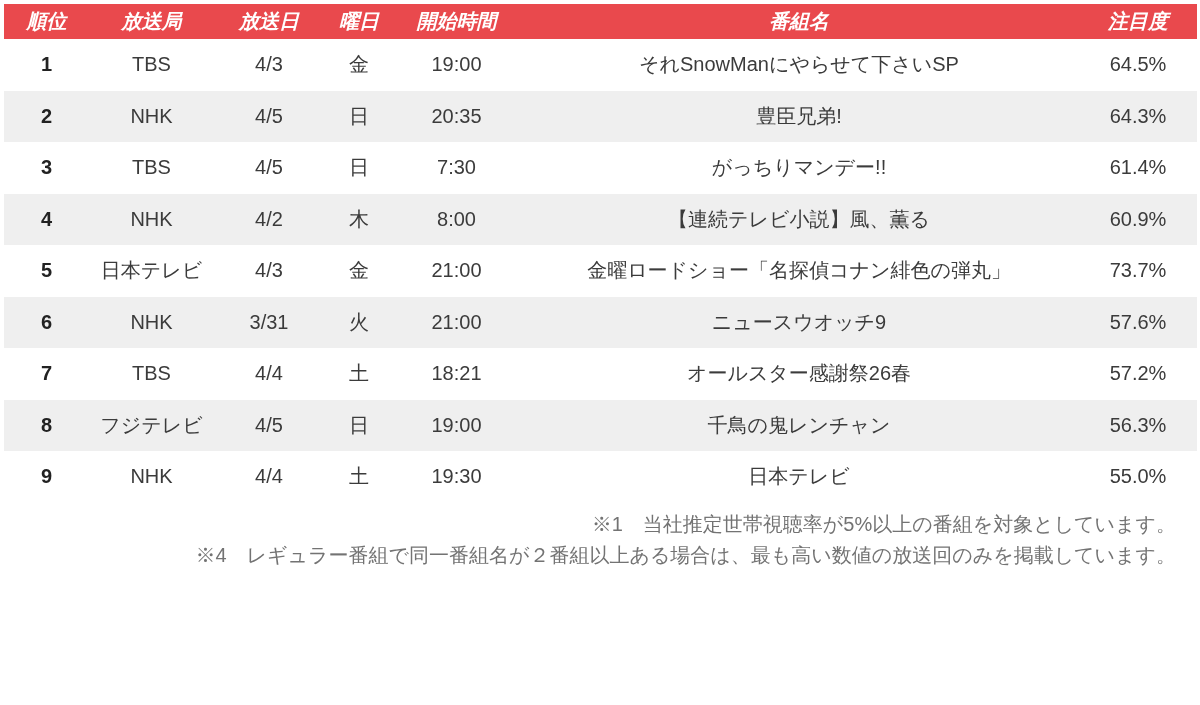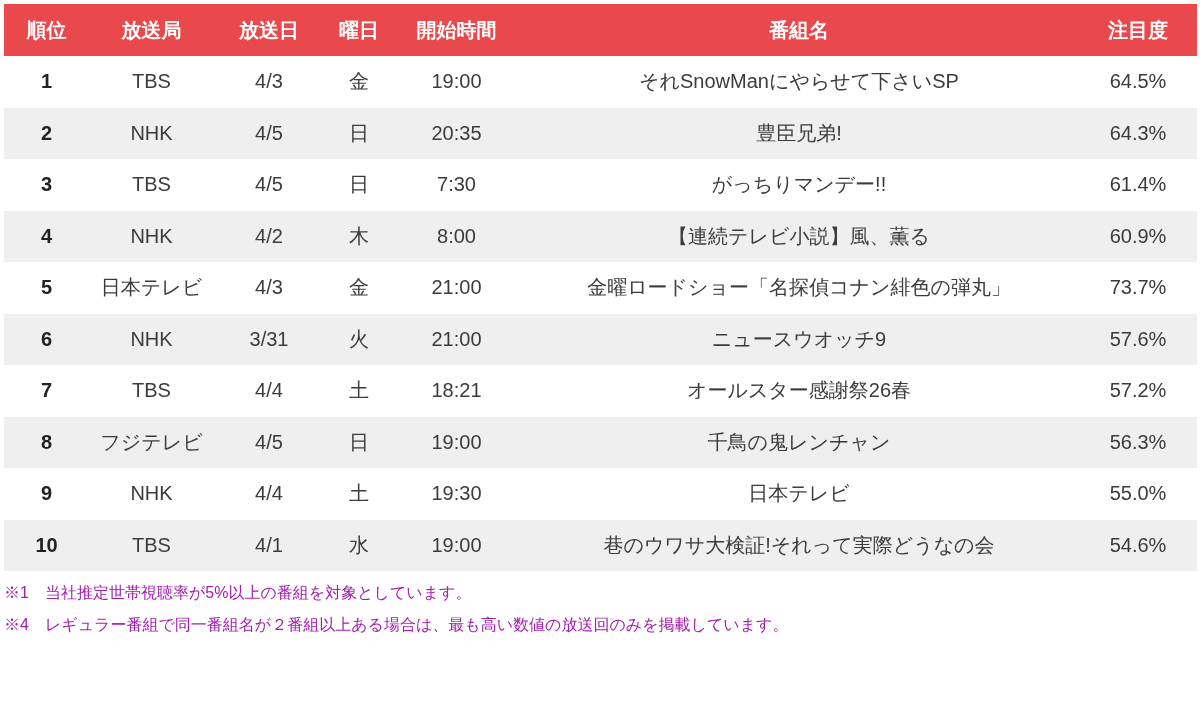--- a/index.html
+++ b/index.html
@@ -17,46 +17,48 @@
   table.ranking {
     width: 1193px;
     border-collapse: collapse;
     table-layout: fixed;
   }
   table.ranking thead th {
     background: #E9494D;
     color: #ffffff;
     font-weight: bold;
     font-size: 20px;
-    height: 52px;
+    height: 35px;
     text-align: center;
     vertical-align: middle;
     padding: 0;
+    font-style: italic;
   }
   table.ranking tbody td {
     font-size: 20px;
     color: #3b3b3b;
     height: 51.5px;
     text-align: center;
     vertical-align: middle;
     padding: 0;
     overflow: hidden;
     white-space: nowrap;
   }
   table.ranking tbody tr { background: #ffffff; }
   table.ranking tbody tr:nth-child(even) { background: #EFEFEF; }
   table.ranking tbody td.rank {
     font-weight: bold;
     color: #222222;
   }
   .footnotes {
     margin-top: 6px;
     padding-right: 21px;
-    font-size: 16px;
-    color: #a21caf;
+    text-align: right;
+    font-size: 20px;
+    color: #737373;
   }
   .footnotes .fnote {
     line-height: 31.7px;
     height: 31.7px;
     white-space: nowrap;
   }
 </style>
 </head>
 <body>
 
@@ -158,29 +160,20 @@
     </tr>
         <tr>
       <td class="rank">9</td>
       <td>NHK</td>
       <td>4/4</td>
       <td>土</td>
       <td>19:30</td>
       <td>日本テレビ</td>
       <td>55.0%</td>
     </tr>
-        <tr>
-      <td class="rank">10</td>
-      <td>TBS</td>
-      <td>4/1</td>
-      <td>水</td>
-      <td>19:00</td>
-      <td>巷のウワサ大検証!それって実際どうなの会</td>
-      <td>54.6%</td>
-    </tr>
       </tbody>
   </table>
 
   <div class="footnotes">
       <div class="fnote">※1　当社推定世帯視聴率が5%以上の番組を対象としています。</div>
       <div class="fnote">※4　レギュラー番組で同一番組名が２番組以上ある場合は、最も高い数値の放送回のみを掲載しています。</div>
     </div>
 
 </div>
 

